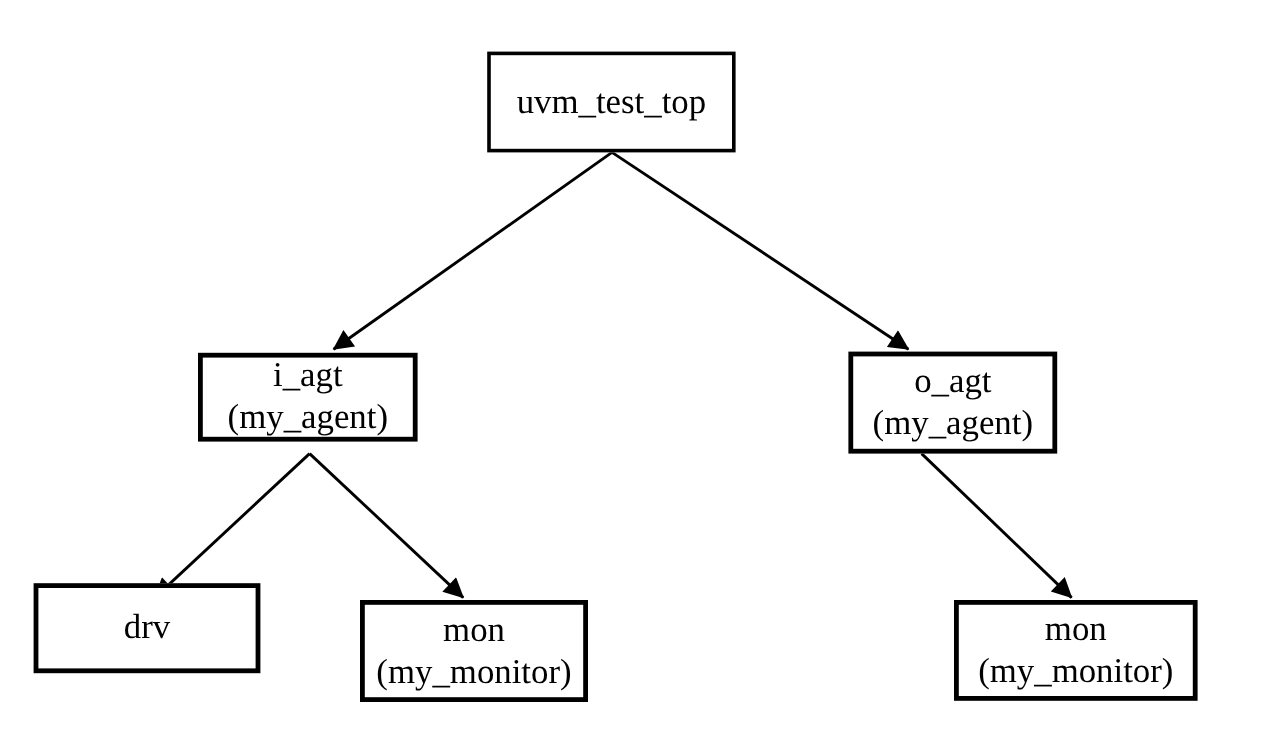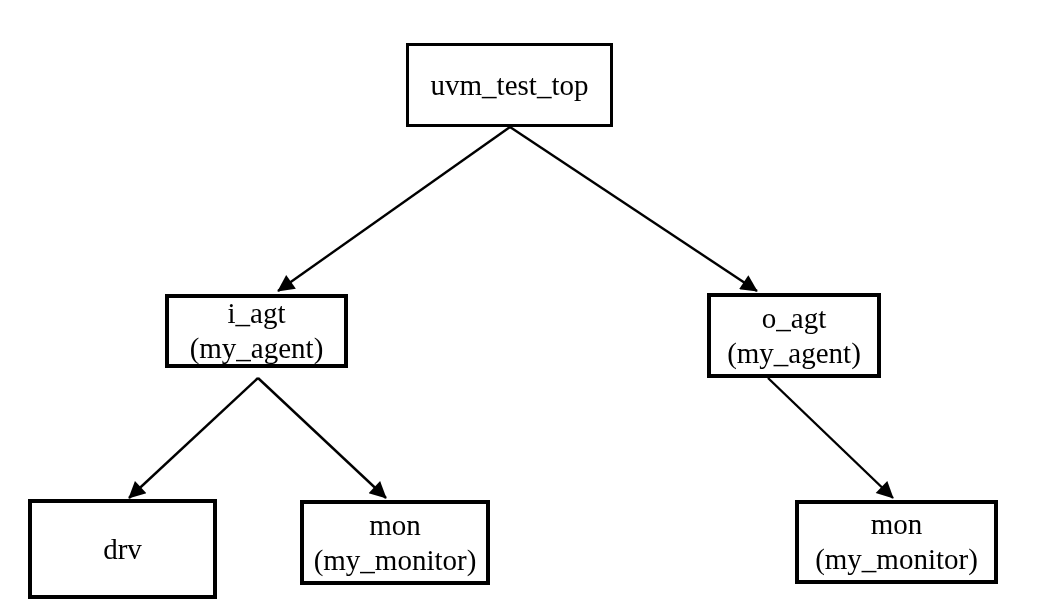--- a/index.html
+++ b/index.html
@@ -66,21 +66,21 @@
   <div class="node" style="left:165px; top:294px; width:183px; height:74px;justify-content:center;">
     <div>i_agt</div>
     <div>(my_agent)</div>
   </div>
 
   <div class="node" style="left:683px; top:293px; width:174px; height:85px;margin-left:24px;">
     <div>o_agt</div>
     <div>(my_agent)</div>
   </div>
 
-  <div class="node" style="left:28px; top:499px; width:189px; height:100px;">
+  <div class="node" style="left:28px; top:486px; width:189px; height:75px;">
     <div>drv</div>
   </div>
 
   <div class="node" style="left:300px; top:500px; width:190px; height:85px;">
     <div>mon</div>
     <div>(my_monitor)</div>
   </div>
 
   <div class="node" style="left:795px; top:500px; width:203px; height:84px;">
     <div>mon</div>

